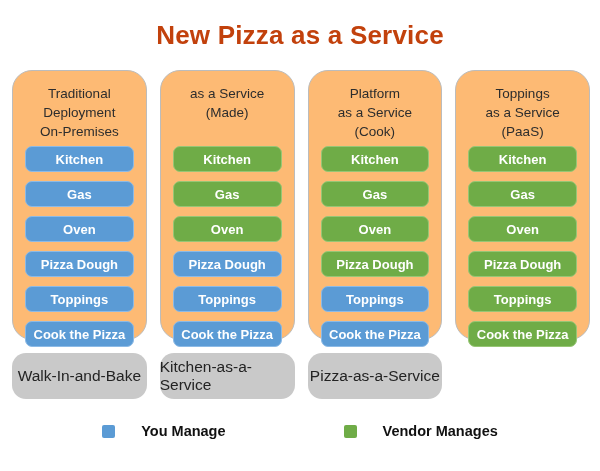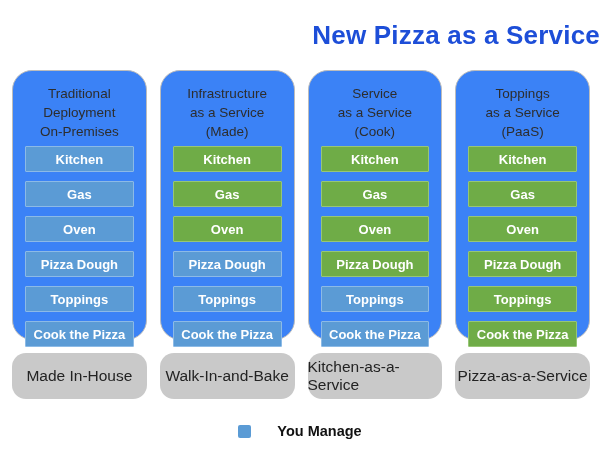--- a/index.html
+++ b/index.html
@@ -5,53 +5,53 @@
   html, body {
     margin: 0;
     padding: 0;
     background: #ffffff;
     width: 600px;
     height: 471px;
     font-family: "Liberation Sans", sans-serif;
     overflow: hidden;
   }
   .page-title {
-    text-align: right;
+    text-align: center;
     font-weight: bold;
     font-size: 26px;
-    color: #1d4ed8;
+    color: #c2410c;
     margin: 20px 0 19px 0;
     letter-spacing: 0.2px;
   }
   .columns-grid, .footers-row {
     display: grid;
     grid-template-columns: repeat(4, 1fr);
     gap: 13px;
     padding: 0 10px 0 12px;
   }
   .panel {
-    background: #3b82f6;
+    background: #fdba74;
     border: 1px solid #bcbcbc;
     border-radius: 20px;
     height: 270px;
     box-sizing: border-box;
     padding: 10px 12px 0 12px;
   }
   .col-header {
     text-align: center;
     font-size: 13.5px;
     line-height: 1.42;
     color: #2d2d2d;
     height: 62px;
     margin-top: 3px;
   }
   .item {
     height: 26px;
     box-sizing: border-box;
-    border-radius: 1px;
+    border-radius: 7px;
     margin-bottom: 9px;
     display: flex;
     align-items: center;
     justify-content: center;
     color: #ffffff;
     font-weight: bold;
     font-size: 13px;
   }
   .item.you    { background: #5b9bd5; border: 1px solid #8cbae6; }
   .item.vendor { background: #6fac47; border: 1px solid #97c675; }
@@ -102,34 +102,33 @@
       </div>
       <div class="item you">Kitchen</div>
       <div class="item you">Gas</div>
       <div class="item you">Oven</div>
       <div class="item you">Pizza Dough</div>
       <div class="item you">Toppings</div>
       <div class="item you">Cook the Pizza</div>
     </div>
     <div class="panel">
       <div class="col-header">
-        <div>Infrastructure</div>
         <div>as a Service</div>
         <div>(Made)</div>
       </div>
       <div class="item vendor">Kitchen</div>
       <div class="item vendor">Gas</div>
       <div class="item vendor">Oven</div>
       <div class="item you">Pizza Dough</div>
       <div class="item you">Toppings</div>
       <div class="item you">Cook the Pizza</div>
     </div>
     <div class="panel">
       <div class="col-header">
-        <div>Service</div>
+        <div>Platform</div>
         <div>as a Service</div>
         <div>(Cook)</div>
       </div>
       <div class="item vendor">Kitchen</div>
       <div class="item vendor">Gas</div>
       <div class="item vendor">Oven</div>
       <div class="item vendor">Pizza Dough</div>
       <div class="item you">Toppings</div>
       <div class="item you">Cook the Pizza</div>
     </div>
@@ -142,24 +141,27 @@
       <div class="item vendor">Kitchen</div>
       <div class="item vendor">Gas</div>
       <div class="item vendor">Oven</div>
       <div class="item vendor">Pizza Dough</div>
       <div class="item vendor">Toppings</div>
       <div class="item vendor">Cook the Pizza</div>
     </div>
   </div>
 
 <div class="footers-row">
-    <div class="footer-box">Made In-House</div>
     <div class="footer-box">Walk-In-and-Bake</div>
     <div class="footer-box">Kitchen-as-a-Service</div>
     <div class="footer-box">Pizza-as-a-Service</div>
   </div>
 
 <div class="legend">
     <div class="legend-entry">
       <span class="swatch" style="background: rgb(91, 155, 213);"></span>
       <span>You Manage</span>
     </div>
+    <div class="legend-entry">
+      <span class="swatch" style="background: rgb(111, 172, 71);"></span>
+      <span>Vendor Manages</span>
+    </div>
   </div>
 
 </body></html>

